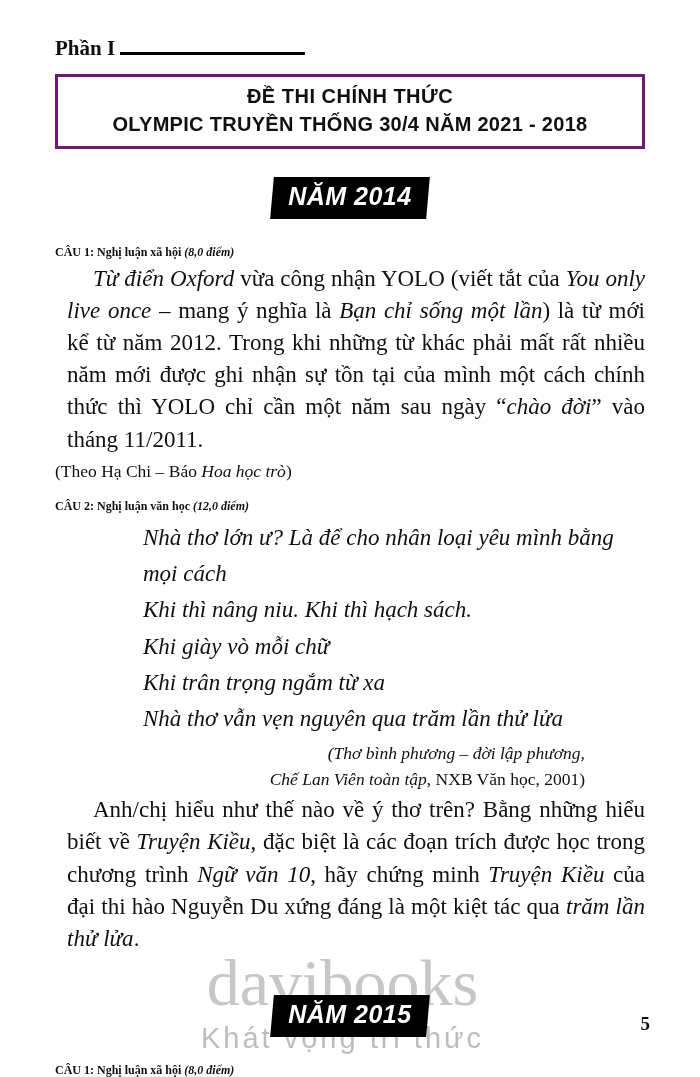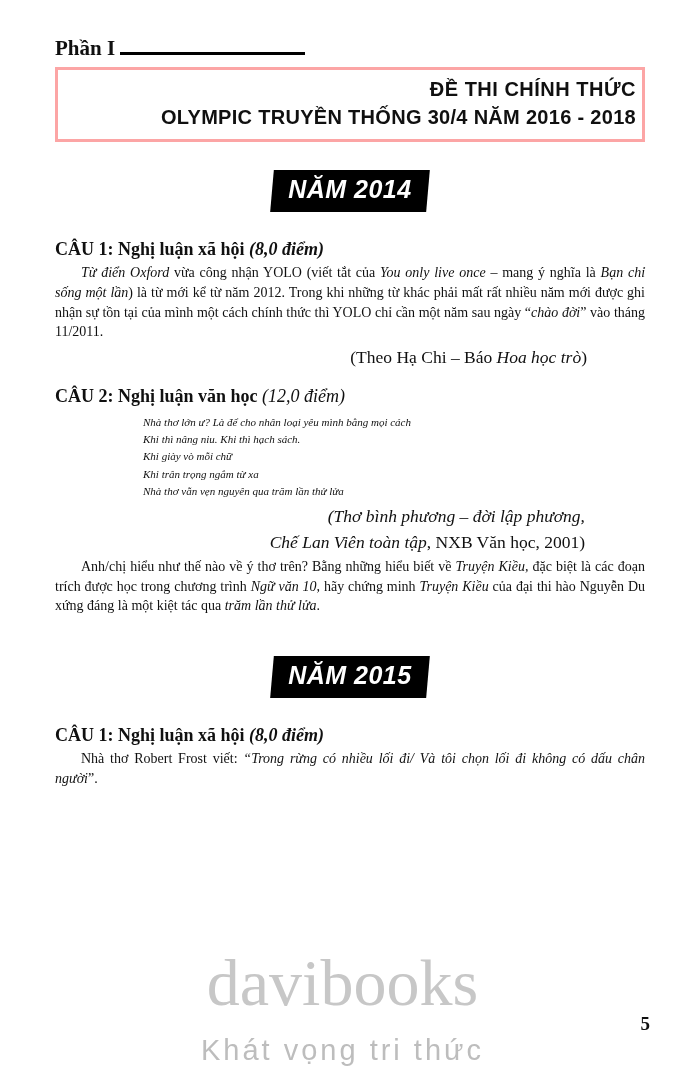--- a/index.html
+++ b/index.html
@@ -27,24 +27,24 @@
   .part-label {
     font-size: 21px; font-weight: bold; white-space: nowrap;
   }
   .part-line {
     width: 185px; height: 3px; background: #000;
     margin-left: 5px; margin-top: 9px;
   }
 
   
   .title-box {
-    border: 3px solid #fca5a5;
-    margin-top: 6px;
+    border: 3px solid #701a75;
+    margin-top: 13px;
     padding: 8px 6px 10px 6px;
-    text-align: right;
+    text-align: center;
     font-family: "Liberation Sans", sans-serif;
     font-weight: bold;
   }
   .title-box .l1 { font-size: 20px; letter-spacing: 0.5px; }
   .title-box .l2 { font-size: 20px; margin-top: 5px; letter-spacing: 0.3px; }
 
   
   .year-banner {
     width: 156px;
     margin: 28px auto 0 auto;
@@ -60,41 +60,41 @@
     font-family: "Liberation Sans", sans-serif;
     font-weight: bold;
     font-style: italic;
     font-size: 25px;
     letter-spacing: 0.5px;
   }
   .year-banner.second { margin-top: 40px; }
 
   
   .q-heading {
-    font-size: 18px; font-weight: bold;
+    font-size: 12px; font-weight: bold;
     margin-top: 16px; line-height: 1.3;
   }
   .year-banner + .q-heading { margin-top: 26px; }
   .para {
-    font-size: 14px;
+    font-size: 23px;
     line-height: 1.4;
     text-align: justify;
     text-indent: 26px;
-    margin: 2px 0 0 0;
+    margin: 2px 0 0 12px;
   }
   .attribution {
     font-size: 17.5px;
-    text-align: right;
-    margin: 3px 58px 3px 0;
+    text-align: left;
+    margin: 3px 29px 3px 0;
     line-height: 1.4;
   }
   .poem {
     margin: 5px 0 0 88px;
     font-style: italic;
-    font-size: 11px;
+    font-size: 23px;
     line-height: 1.58;
   }
   .poem-attr {
     text-align: right;
     margin: 2px 60px 0 0;
     font-size: 17.5px;
     line-height: 1.5;
   }
 
   
@@ -110,21 +110,21 @@
     font-family: "Liberation Serif", serif;
     font-size: 66px;
     color: #c7c7c7;
     line-height: 1;
   }
   .wm-sub {
     font-family: "Liberation Sans", sans-serif;
     font-size: 29px;
     color: #bdbdbd;
     letter-spacing: 3px;
-    margin-top: 18px;
+    margin-top: 6px;
   }
 
   .page-number {
     position: absolute;
     z-index: 2;
     right: 50px; bottom: 42px;
     font-weight: bold;
     font-size: 19px;
   }
 </style>
@@ -135,35 +135,35 @@
 
   <div class="content">
 
     <div class="part-row">
       <span class="part-label">Phần I</span>
       <span class="part-line"></span>
     </div>
 
     <div class="title-box">
       <div class="l1">ĐỀ THI CHÍNH THỨC</div>
-      <div class="l2">OLYMPIC TRUYỀN THỐNG 30/4 NĂM 2016 - 2018</div>
+      <div class="l2">OLYMPIC TRUYỀN THỐNG 30/4 NĂM 2021 - 2018</div>
     </div>
 
     <div class="year-banner">
       <span class="banner-text">NĂM 2014</span>
     </div>
 
     <div class="q-heading"><span style="font-weight: bold;">CÂU 1: Nghị luận xã hội </span><span style="font-style: italic; font-weight: bold;">(8,0 điểm)</span></div>
 
     <p class="para"><span style="font-style: italic;">Từ điển Oxford</span><span> vừa công nhận YOLO (viết tắt của </span><span style="font-style: italic;">You only live once</span><span> – mang ý nghĩa là </span><span style="font-style: italic;">Bạn chỉ sống một lần</span><span>) là từ mới kể từ năm 2012. Trong khi những từ khác phải mất rất nhiều năm mới được ghi nhận sự tồn tại của mình một cách chính thức thì YOLO chỉ cần một năm sau ngày “</span><span style="font-style: italic;">chào đời</span><span>” vào tháng 11/2011.</span></p>
 
     <div class="attribution"><span>(Theo Hạ Chi – Báo </span><span style="font-style: italic;">Hoa học trò</span><span>)</span></div>
 
 
-    <div class="q-heading"><span style="font-weight: bold;">CÂU 2: Nghị luận văn học </span><span style="font-style: italic; font-weight: normal; margin-top: 40px;">(12,0 điểm)</span></div>
+    <div class="q-heading"><span style="font-weight: bold;">CÂU 2: Nghị luận văn học </span><span style="font-style: italic; font-weight: bold; margin-top: 40px;">(12,0 điểm)</span></div>
 
     <div class="poem">
       <div class="poem-line">Nhà thơ lớn ư? Là để cho nhân loại yêu mình bằng mọi cách</div>
       <div class="poem-line">Khi thì nâng niu. Khi thì hạch sách.</div>
       <div class="poem-line">Khi giày vò mỗi chữ</div>
       <div class="poem-line">Khi trân trọng ngắm từ xa</div>
       <div class="poem-line">Nhà thơ vẫn vẹn nguyên qua trăm lần thử lửa</div>
     </div>
 
     <div class="poem-attr">

